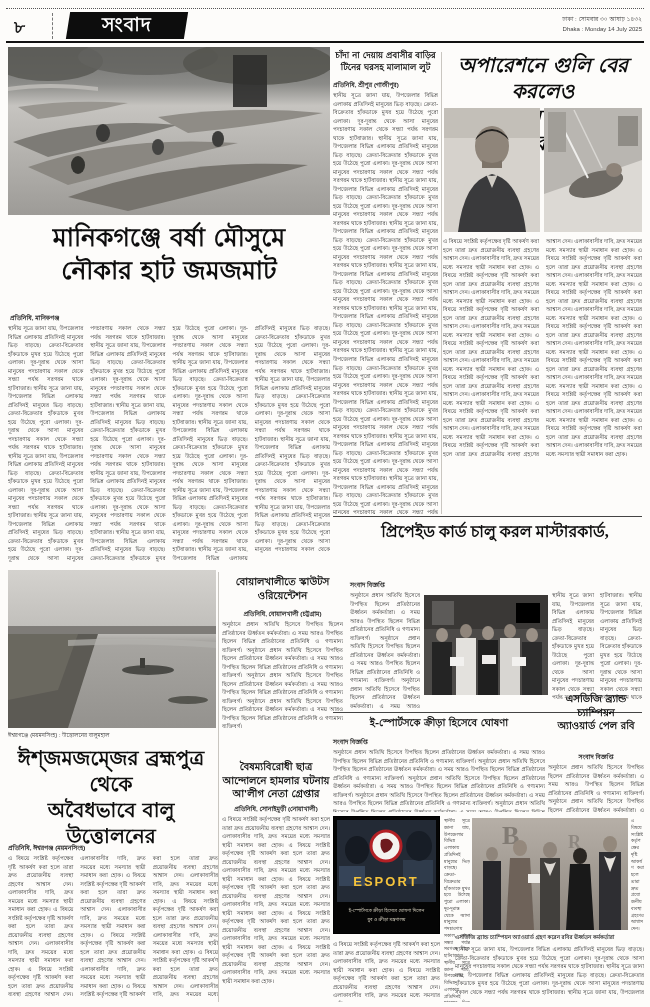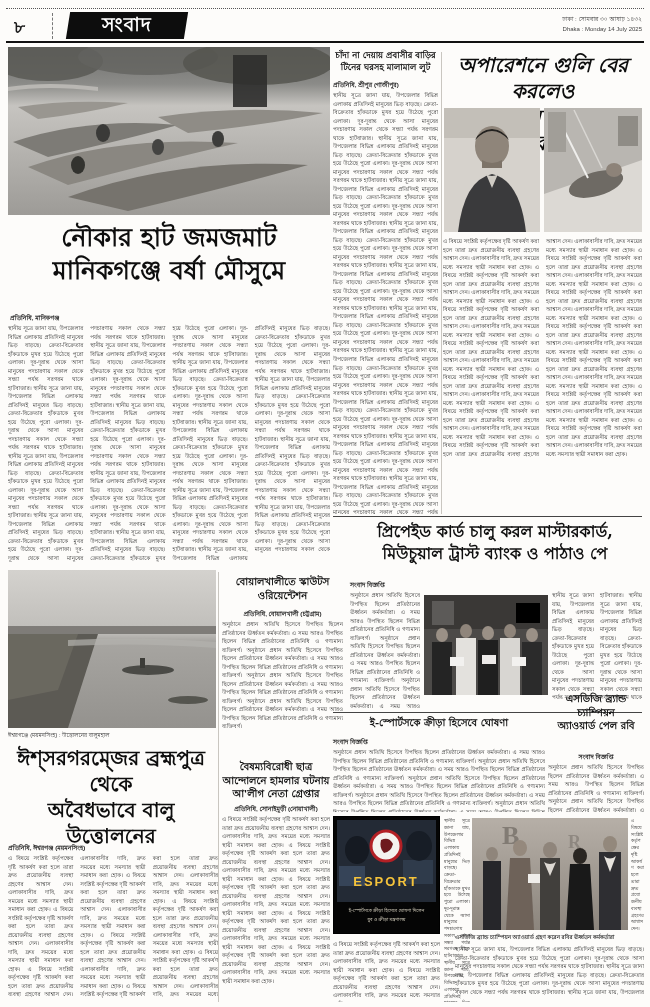--- a/index.html
+++ b/index.html
@@ -10,21 +10,21 @@
   .rule-v{border-left:1px solid #c9c6c0;}
   .dotted{border-top:1.5px dotted #555;height:0;}
   .masthead{background:#0d0d0d;transform:skewX(-9deg);display:flex;align-items:center;justify-content:center;}
   .masthead span{transform:skewX(9deg);color:#fff;font-weight:bold;font-size:19px;letter-spacing:1px;
         font-family:"DejaVu Serif","Liberation Serif",serif;}
   .pagenum{font-size:17px;font-weight:bold;}
   .dateline{font-size:6px;line-height:1.6;color:#444;text-align:right;}
   .hl{font-weight:bold;text-align:center;color:#0e0e0e;font-family:"DejaVu Serif","Liberation Serif",serif;}
   .hl-xl{font-size:25px;line-height:1.32;}
   .hl-lg{font-size:20px;line-height:1.3;}
-  .hl-md{font-size:16px;line-height:1.35;}
+  .hl-md{font-size:16px;line-height:1.35;font-family:Liberation Serif, serif;}
   .hl-sm{font-size:10px;line-height:1.35;}
   .hl-xs{font-size:10px;line-height:1.35;}
   .hl-mini{font-size:8.5px;line-height:1.4;text-align:center;}
   .byline{font-size:6.2px;font-weight:bold;color:#222;}
   .byline.ctr{text-align:center;}
   .body{font-size:5.5px;line-height:1.55;text-align:justify;color:#2b2b2b;overflow:hidden;word-break:break-word;}
   .body.tiny{font-size:4.5px;line-height:1.5;}
   .cols-4{column-count:4;column-gap:7px;}
   .cols-3{column-count:3;column-gap:7px;}
   .cols-2{column-count:2;column-gap:7px;}
@@ -70,22 +70,22 @@
     <path d="M60 150 Q170 110 300 118 Q230 138 120 164 Z" fill="#76736d"></path>
     <path d="M150 70 Q230 58 315 66 Q260 78 180 86 Z" fill="#8f8c86"></path>
     <path d="M10 60 Q60 52 120 56 Q80 66 30 72 Z" fill="#999690"></path>
     <ellipse cx="95" cy="86" rx="7" ry="9" fill="#3a3a38"></ellipse>
     <ellipse cx="150" cy="100" rx="6" ry="8" fill="#444442"></ellipse>
     <ellipse cx="210" cy="92" rx="6" ry="8" fill="#3c3c3a"></ellipse>
     <ellipse cx="70" cy="118" rx="7" ry="9" fill="#33332f"></ellipse>
     <path d="M0 40 Q40 34 90 40 L90 44 Q40 38 0 44 Z" fill="#b9b7b3"></path>
   </svg>
   <div class="abs hl hl-xl" style="left:8px;top:221px;width:322px;">
+    <div>মানিকগঞ্জে বর্ষা মৌসুমে</div>
     <div>নৌকার হাট জমজমাট</div>
-    <div>মানিকগঞ্জে বর্ষা মৌসুমে</div>
   </div>
   <div class="abs byline" style="left:10px;top:313px;">প্রতিনিধি, মানিকগঞ্জ</div>
   <div class="abs body cols-4" style="left:8px;top:324px;width:322px;height:242px;">স্থানীয় সূত্রে জানা যায়, উপজেলার বিভিন্ন এলাকায় প্রতিদিনই মানুষের ভিড় বাড়ছে। ক্রেতা-বিক্রেতার হাঁকডাকে মুখর হয়ে উঠেছে পুরো এলাকা। দূর-দূরান্ত থেকে আসা মানুষের পদচারণায় সকাল থেকে সন্ধ্যা পর্যন্ত সরগরম থাকে হাটবাজার। স্থানীয় সূত্রে জানা যায়, উপজেলার বিভিন্ন এলাকায় প্রতিদিনই মানুষের ভিড় বাড়ছে। ক্রেতা-বিক্রেতার হাঁকডাকে মুখর হয়ে উঠেছে পুরো এলাকা। দূর-দূরান্ত থেকে আসা মানুষের পদচারণায় সকাল থেকে সন্ধ্যা পর্যন্ত সরগরম থাকে হাটবাজার। স্থানীয় সূত্রে জানা যায়, উপজেলার বিভিন্ন এলাকায় প্রতিদিনই মানুষের ভিড় বাড়ছে। ক্রেতা-বিক্রেতার হাঁকডাকে মুখর হয়ে উঠেছে পুরো এলাকা। দূর-দূরান্ত থেকে আসা মানুষের পদচারণায় সকাল থেকে সন্ধ্যা পর্যন্ত সরগরম থাকে হাটবাজার। স্থানীয় সূত্রে জানা যায়, উপজেলার বিভিন্ন এলাকায় প্রতিদিনই মানুষের ভিড় বাড়ছে। ক্রেতা-বিক্রেতার হাঁকডাকে মুখর হয়ে উঠেছে পুরো এলাকা। দূর-দূরান্ত থেকে আসা মানুষের পদচারণায় সকাল থেকে সন্ধ্যা পর্যন্ত সরগরম থাকে হাটবাজার। স্থানীয় সূত্রে জানা যায়, উপজেলার বিভিন্ন এলাকায় প্রতিদিনই মানুষের ভিড় বাড়ছে। ক্রেতা-বিক্রেতার হাঁকডাকে মুখর হয়ে উঠেছে পুরো এলাকা। দূর-দূরান্ত থেকে আসা মানুষের পদচারণায় সকাল থেকে সন্ধ্যা পর্যন্ত সরগরম থাকে হাটবাজার। স্থানীয় সূত্রে জানা যায়, উপজেলার বিভিন্ন এলাকায় প্রতিদিনই মানুষের ভিড় বাড়ছে। ক্রেতা-বিক্রেতার হাঁকডাকে মুখর হয়ে উঠেছে পুরো এলাকা। দূর-দূরান্ত থেকে আসা মানুষের পদচারণায় সকাল থেকে সন্ধ্যা পর্যন্ত সরগরম থাকে হাটবাজার। স্থানীয় সূত্রে জানা যায়, উপজেলার বিভিন্ন এলাকায় প্রতিদিনই মানুষের ভিড় বাড়ছে। ক্রেতা-বিক্রেতার হাঁকডাকে মুখর হয়ে উঠেছে পুরো এলাকা। দূর-দূরান্ত থেকে আসা মানুষের পদচারণায় সকাল থেকে সন্ধ্যা পর্যন্ত সরগরম থাকে হাটবাজার। স্থানীয় সূত্রে জানা যায়, উপজেলার বিভিন্ন এলাকায় প্রতিদিনই মানুষের ভিড় বাড়ছে। ক্রেতা-বিক্রেতার হাঁকডাকে মুখর হয়ে উঠেছে পুরো এলাকা। দূর-দূরান্ত থেকে আসা মানুষের পদচারণায় সকাল থেকে সন্ধ্যা পর্যন্ত সরগরম থাকে হাটবাজার। স্থানীয় সূত্রে জানা যায়, উপজেলার বিভিন্ন এলাকায় প্রতিদিনই মানুষের ভিড় বাড়ছে। ক্রেতা-বিক্রেতার হাঁকডাকে মুখর হয়ে উঠেছে পুরো এলাকা। দূর-দূরান্ত থেকে আসা মানুষের পদচারণায় সকাল থেকে সন্ধ্যা পর্যন্ত সরগরম থাকে হাটবাজার। স্থানীয় সূত্রে জানা যায়, উপজেলার বিভিন্ন এলাকায় প্রতিদিনই মানুষের ভিড় বাড়ছে। ক্রেতা-বিক্রেতার হাঁকডাকে মুখর হয়ে উঠেছে পুরো এলাকা। দূর-দূরান্ত থেকে আসা মানুষের পদচারণায় সকাল থেকে সন্ধ্যা পর্যন্ত সরগরম থাকে হাটবাজার। স্থানীয় সূত্রে জানা যায়, উপজেলার বিভিন্ন এলাকায় প্রতিদিনই মানুষের ভিড় বাড়ছে। ক্রেতা-বিক্রেতার হাঁকডাকে মুখর হয়ে উঠেছে পুরো এলাকা। দূর-দূরান্ত থেকে আসা মানুষের পদচারণায় সকাল থেকে সন্ধ্যা পর্যন্ত সরগরম থাকে হাটবাজার। স্থানীয় সূত্রে জানা যায়, উপজেলার বিভিন্ন এলাকায় প্রতিদিনই মানুষের ভিড় বাড়ছে। ক্রেতা-বিক্রেতার হাঁকডাকে মুখর হয়ে উঠেছে পুরো এলাকা। দূর-দূরান্ত থেকে আসা মানুষের পদচারণায় সকাল থেকে সন্ধ্যা পর্যন্ত সরগরম থাকে হাটবাজার। স্থানীয় সূত্রে জানা যায়, উপজেলার বিভিন্ন এলাকায় প্রতিদিনই মানুষের ভিড় বাড়ছে। ক্রেতা-বিক্রেতার হাঁকডাকে মুখর হয়ে উঠেছে পুরো এলাকা। দূর-দূরান্ত থেকে আসা মানুষের পদচারণায় সকাল থেকে সন্ধ্যা পর্যন্ত সরগরম থাকে হাটবাজার। স্থানীয় সূত্রে জানা যায়, উপজেলার বিভিন্ন এলাকায় প্রতিদিনই মানুষের ভিড় বাড়ছে। ক্রেতা-বিক্রেতার হাঁকডাকে মুখর হয়ে উঠেছে পুরো এলাকা। দূর-দূরান্ত থেকে আসা মানুষের পদচারণায় সকাল থেকে সন্ধ্যা পর্যন্ত সরগরম থাকে হাটবাজার। স্থানীয় সূত্রে জানা যায়, উপজেলার বিভিন্ন এলাকায় প্রতিদিনই মানুষের ভিড় বাড়ছে। ক্রেতা-বিক্রেতার হাঁকডাকে মুখর হয়ে উঠেছে পুরো এলাকা। দূর-দূরান্ত থেকে আসা মানুষের পদচারণায় সকাল থেকে সন্ধ্যা পর্যন্ত সরগরম থাকে হাটবাজার।</div>
 
   <svg class="abs photo" style="left:8px;top:570px;" width="208" height="158" viewBox="0 0 208 158">
     <defs>
       <linearGradient id="g2" x1="0" y1="0" x2="0" y2="1">
         <stop offset="0" stop-color="#d4d2ce"></stop>
           <stop offset="0.4" stop-color="#bfbdb9"></stop>
         <stop offset="0.45" stop-color="#a7a5a1"></stop>
@@ -97,21 +97,21 @@
     <path d="M0 64 L90 64 L60 158 L0 158 Z" fill="#5c5a54"></path>
     <path d="M0 64 L70 64 L50 120 L0 130 Z" fill="#6b6961" opacity="0.9"></path>
     <ellipse cx="140" cy="100" rx="26" ry="5" fill="#4a4a46"></ellipse>
     <rect x="132" y="88" width="5" height="10" fill="#3c3c38"></rect>
     <ellipse cx="180" cy="130" rx="20" ry="4" fill="#55554f"></ellipse>
     <path d="M60 70 Q130 66 208 72 L208 78 Q130 72 60 76 Z" fill="#b4b2ae" opacity="0.7"></path>
   </svg>
   <div class="abs caption" style="left:8px;top:731px;width:210px;">ঈশ্বরগঞ্জে (ময়মনসিংহ) : উত্তোলনের বালুমহাল</div>
 
   <div class="abs hl hl-lg" style="left:4px;top:745px;width:214px;">
-    <div>ঈশ্সরগরম্জের ব্রহ্মপুত্র থেকে</div>
+    <div>ঈশ্জমজম্জের ব্রহ্মপুত্র থেকে</div>
     <div>অবৈধভাবে বালু উত্তোলনের</div>
   </div>
   <div class="abs byline" style="left:8px;top:843px;">প্রতিনিধি, ঈশ্বরগঞ্জ (ময়মনসিংহ)</div>
   <div class="abs body cols-3" style="left:8px;top:854px;width:210px;height:148px;">এ বিষয়ে সংশ্লিষ্ট কর্তৃপক্ষের দৃষ্টি আকর্ষণ করা হলে তারা দ্রুত প্রয়োজনীয় ব্যবস্থা গ্রহণের আশ্বাস দেন। এলাকাবাসীর দাবি, দ্রুত সময়ের মধ্যে সমস্যার স্থায়ী সমাধান করা হোক। এ বিষয়ে সংশ্লিষ্ট কর্তৃপক্ষের দৃষ্টি আকর্ষণ করা হলে তারা দ্রুত প্রয়োজনীয় ব্যবস্থা গ্রহণের আশ্বাস দেন। এলাকাবাসীর দাবি, দ্রুত সময়ের মধ্যে সমস্যার স্থায়ী সমাধান করা হোক। এ বিষয়ে সংশ্লিষ্ট কর্তৃপক্ষের দৃষ্টি আকর্ষণ করা হলে তারা দ্রুত প্রয়োজনীয় ব্যবস্থা গ্রহণের আশ্বাস দেন। এলাকাবাসীর দাবি, দ্রুত সময়ের মধ্যে সমস্যার স্থায়ী সমাধান করা হোক। এ বিষয়ে সংশ্লিষ্ট কর্তৃপক্ষের দৃষ্টি আকর্ষণ করা হলে তারা দ্রুত প্রয়োজনীয় ব্যবস্থা গ্রহণের আশ্বাস দেন। এলাকাবাসীর দাবি, দ্রুত সময়ের মধ্যে সমস্যার স্থায়ী সমাধান করা হোক। এ বিষয়ে সংশ্লিষ্ট কর্তৃপক্ষের দৃষ্টি আকর্ষণ করা হলে তারা দ্রুত প্রয়োজনীয় ব্যবস্থা গ্রহণের আশ্বাস দেন। এলাকাবাসীর দাবি, দ্রুত সময়ের মধ্যে সমস্যার স্থায়ী সমাধান করা হোক। এ বিষয়ে সংশ্লিষ্ট কর্তৃপক্ষের দৃষ্টি আকর্ষণ করা হলে তারা দ্রুত প্রয়োজনীয় ব্যবস্থা গ্রহণের আশ্বাস দেন। এলাকাবাসীর দাবি, দ্রুত সময়ের মধ্যে সমস্যার স্থায়ী সমাধান করা হোক। এ বিষয়ে সংশ্লিষ্ট কর্তৃপক্ষের দৃষ্টি আকর্ষণ করা হলে তারা দ্রুত প্রয়োজনীয় ব্যবস্থা গ্রহণের আশ্বাস দেন। এলাকাবাসীর দাবি, দ্রুত সময়ের মধ্যে সমস্যার স্থায়ী সমাধান করা হোক। এ বিষয়ে সংশ্লিষ্ট কর্তৃপক্ষের দৃষ্টি আকর্ষণ করা হলে তারা দ্রুত প্রয়োজনীয় ব্যবস্থা গ্রহণের আশ্বাস দেন। এলাকাবাসীর দাবি, দ্রুত সময়ের মধ্যে সমস্যার স্থায়ী সমাধান করা হোক।</div>
 
   <div class="abs rule-v" style="left:218px;top:572px;height:430px;"></div>
   <div class="abs hl hl-sm" style="left:222px;top:575px;width:121px;">
     <div>বোয়ালখালীতে স্কাউটস</div>
     <div>ওরিয়েন্টেশন</div>
   </div>
@@ -155,21 +155,20 @@
     <line x1="12" y1="6" x2="44" y2="70" stroke="#efeeec" stroke-width="2"></line>
     <line x1="30" y1="2" x2="58" y2="60" stroke="#d9d7d3" stroke-width="1.5"></line>
     <rect x="4" y="4" width="18" height="40" fill="#a19e98"></rect>
     <rect x="74" y="8" width="20" height="30" fill="#8f8c86"></rect>
   </svg>
   <div class="abs body cols-2" style="left:443px;top:237px;width:199px;height:277px;">এ বিষয়ে সংশ্লিষ্ট কর্তৃপক্ষের দৃষ্টি আকর্ষণ করা হলে তারা দ্রুত প্রয়োজনীয় ব্যবস্থা গ্রহণের আশ্বাস দেন। এলাকাবাসীর দাবি, দ্রুত সময়ের মধ্যে সমস্যার স্থায়ী সমাধান করা হোক। এ বিষয়ে সংশ্লিষ্ট কর্তৃপক্ষের দৃষ্টি আকর্ষণ করা হলে তারা দ্রুত প্রয়োজনীয় ব্যবস্থা গ্রহণের আশ্বাস দেন। এলাকাবাসীর দাবি, দ্রুত সময়ের মধ্যে সমস্যার স্থায়ী সমাধান করা হোক। এ বিষয়ে সংশ্লিষ্ট কর্তৃপক্ষের দৃষ্টি আকর্ষণ করা হলে তারা দ্রুত প্রয়োজনীয় ব্যবস্থা গ্রহণের আশ্বাস দেন। এলাকাবাসীর দাবি, দ্রুত সময়ের মধ্যে সমস্যার স্থায়ী সমাধান করা হোক। এ বিষয়ে সংশ্লিষ্ট কর্তৃপক্ষের দৃষ্টি আকর্ষণ করা হলে তারা দ্রুত প্রয়োজনীয় ব্যবস্থা গ্রহণের আশ্বাস দেন। এলাকাবাসীর দাবি, দ্রুত সময়ের মধ্যে সমস্যার স্থায়ী সমাধান করা হোক। এ বিষয়ে সংশ্লিষ্ট কর্তৃপক্ষের দৃষ্টি আকর্ষণ করা হলে তারা দ্রুত প্রয়োজনীয় ব্যবস্থা গ্রহণের আশ্বাস দেন। এলাকাবাসীর দাবি, দ্রুত সময়ের মধ্যে সমস্যার স্থায়ী সমাধান করা হোক। এ বিষয়ে সংশ্লিষ্ট কর্তৃপক্ষের দৃষ্টি আকর্ষণ করা হলে তারা দ্রুত প্রয়োজনীয় ব্যবস্থা গ্রহণের আশ্বাস দেন। এলাকাবাসীর দাবি, দ্রুত সময়ের মধ্যে সমস্যার স্থায়ী সমাধান করা হোক। এ বিষয়ে সংশ্লিষ্ট কর্তৃপক্ষের দৃষ্টি আকর্ষণ করা হলে তারা দ্রুত প্রয়োজনীয় ব্যবস্থা গ্রহণের আশ্বাস দেন। এলাকাবাসীর দাবি, দ্রুত সময়ের মধ্যে সমস্যার স্থায়ী সমাধান করা হোক। এ বিষয়ে সংশ্লিষ্ট কর্তৃপক্ষের দৃষ্টি আকর্ষণ করা হলে তারা দ্রুত প্রয়োজনীয় ব্যবস্থা গ্রহণের আশ্বাস দেন। এলাকাবাসীর দাবি, দ্রুত সময়ের মধ্যে সমস্যার স্থায়ী সমাধান করা হোক। এ বিষয়ে সংশ্লিষ্ট কর্তৃপক্ষের দৃষ্টি আকর্ষণ করা হলে তারা দ্রুত প্রয়োজনীয় ব্যবস্থা গ্রহণের আশ্বাস দেন। এলাকাবাসীর দাবি, দ্রুত সময়ের মধ্যে সমস্যার স্থায়ী সমাধান করা হোক। এ বিষয়ে সংশ্লিষ্ট কর্তৃপক্ষের দৃষ্টি আকর্ষণ করা হলে তারা দ্রুত প্রয়োজনীয় ব্যবস্থা গ্রহণের আশ্বাস দেন। এলাকাবাসীর দাবি, দ্রুত সময়ের মধ্যে সমস্যার স্থায়ী সমাধান করা হোক। এ বিষয়ে সংশ্লিষ্ট কর্তৃপক্ষের দৃষ্টি আকর্ষণ করা হলে তারা দ্রুত প্রয়োজনীয় ব্যবস্থা গ্রহণের আশ্বাস দেন। এলাকাবাসীর দাবি, দ্রুত সময়ের মধ্যে সমস্যার স্থায়ী সমাধান করা হোক। এ বিষয়ে সংশ্লিষ্ট কর্তৃপক্ষের দৃষ্টি আকর্ষণ করা হলে তারা দ্রুত প্রয়োজনীয় ব্যবস্থা গ্রহণের আশ্বাস দেন। এলাকাবাসীর দাবি, দ্রুত সময়ের মধ্যে সমস্যার স্থায়ী সমাধান করা হোক। এ বিষয়ে সংশ্লিষ্ট কর্তৃপক্ষের দৃষ্টি আকর্ষণ করা হলে তারা দ্রুত প্রয়োজনীয় ব্যবস্থা গ্রহণের আশ্বাস দেন। এলাকাবাসীর দাবি, দ্রুত সময়ের মধ্যে সমস্যার স্থায়ী সমাধান করা হোক।</div>
 
   <div class="abs rule-h" style="left:333px;top:516px;width:309px;height:1px;background:#444;"></div>
   <div class="abs hl hl-md" style="left:348px;top:521px;width:294px;">
     <div>প্রিপেইড কার্ড চালু করল মাস্টারকার্ড,</div>
-    <div>মিউচুয়াল ট্রাস্ট ব্যাংক ও পাঠাও পে</div>
   </div>
   <div class="abs byline" style="left:350px;top:580px;">সংবাদ বিজ্ঞপ্তি</div>
   <div class="abs body" style="left:350px;top:591px;width:70px;height:118px;">অনুষ্ঠানে প্রধান অতিথি হিসেবে উপস্থিত ছিলেন প্রতিষ্ঠানের ঊর্ধ্বতন কর্মকর্তারা। এ সময় আরও উপস্থিত ছিলেন বিভিন্ন প্রতিষ্ঠানের প্রতিনিধি ও গণ্যমান্য ব্যক্তিবর্গ। অনুষ্ঠানে প্রধান অতিথি হিসেবে উপস্থিত ছিলেন প্রতিষ্ঠানের ঊর্ধ্বতন কর্মকর্তারা। এ সময় আরও উপস্থিত ছিলেন বিভিন্ন প্রতিষ্ঠানের প্রতিনিধি ও গণ্যমান্য ব্যক্তিবর্গ। অনুষ্ঠানে প্রধান অতিথি হিসেবে উপস্থিত ছিলেন প্রতিষ্ঠানের ঊর্ধ্বতন কর্মকর্তারা। এ সময় আরও উপস্থিত ছিলেন বিভিন্ন প্রতিষ্ঠানের প্রতিনিধি ও গণ্যমান্য ব্যক্তিবর্গ।</div>
   <svg class="abs photo" style="left:424px;top:595px;" width="124" height="100" viewBox="0 0 124 100">
     <rect width="124" height="100" fill="#4c4a48"></rect>
     <rect x="0" y="0" width="124" height="34" fill="#3a3836"></rect>
     <rect x="8" y="6" width="22" height="24" fill="#5c5a58"></rect>
     <rect x="92" y="8" width="24" height="20" fill="#57555" ;=""></rect>
     <g>
       <ellipse cx="18" cy="40" rx="6" ry="7" fill="#9a9086"></ellipse>

